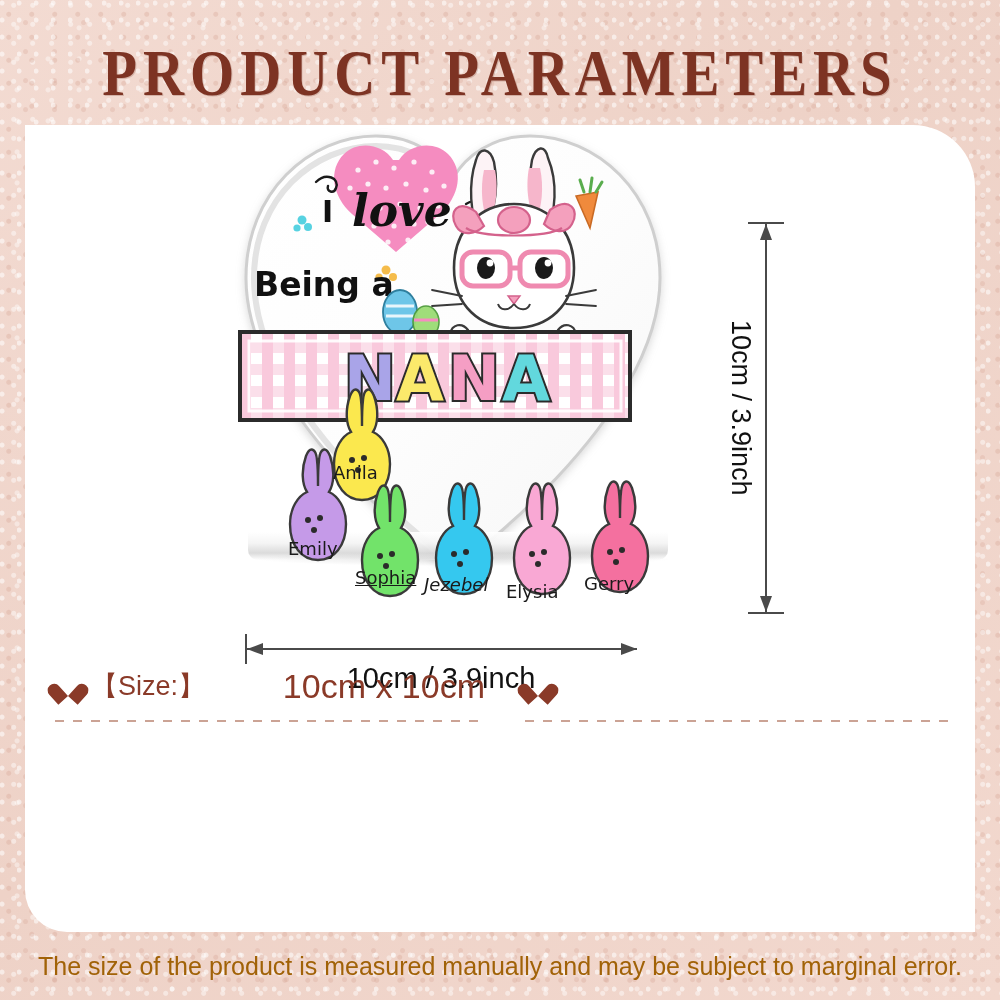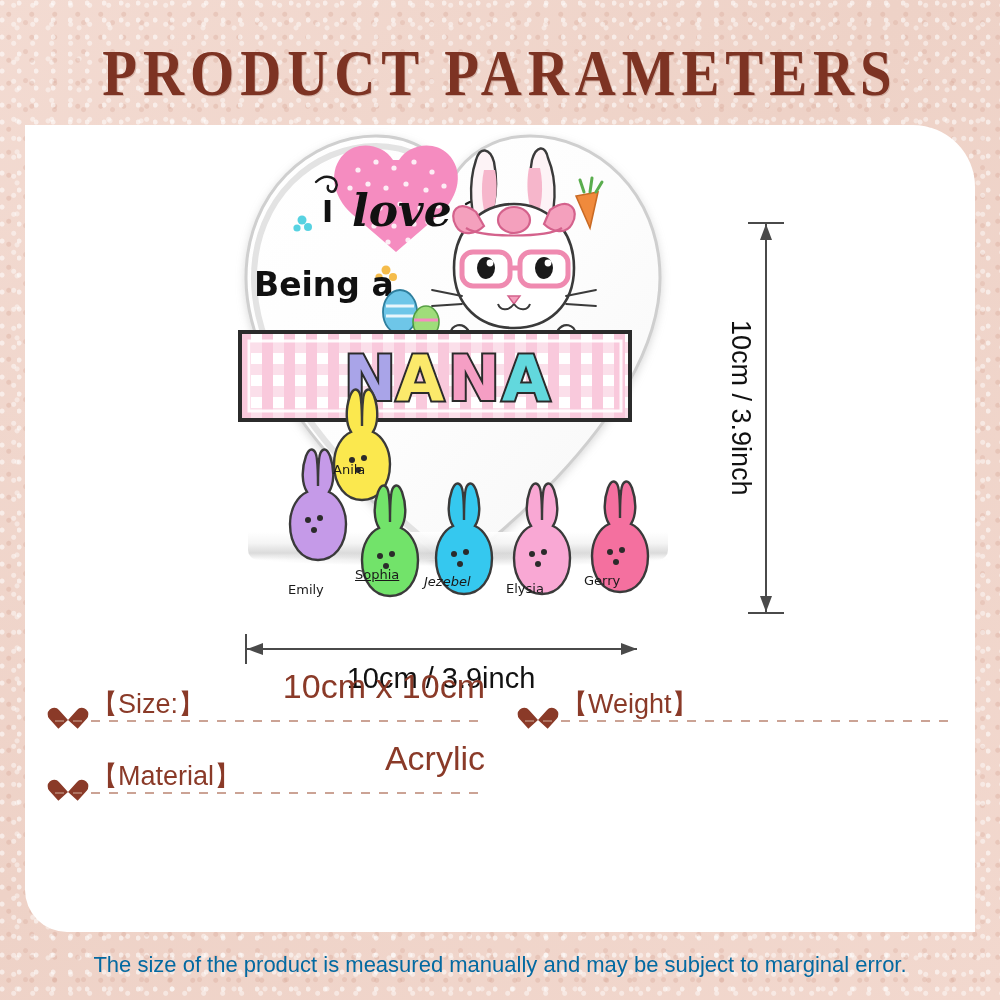--- a/index.html
+++ b/index.html
@@ -78,21 +78,21 @@
     position:absolute;left:245px;top:662px;width:392px;text-align:center;
     font-size:29px;color:#111;
   }
 
   
   .specs{position:absolute;left:55px;top:650px;width:900px;}
   .spec-col{position:absolute;top:0;width:430px;}
   .spec-col.left{left:0;}
   .spec-col.right{left:470px;}
   .spec-row{position:relative;height:72px;}
-  .spec-line{display:flex;align-items:flex-end;height:72px;}
+  .spec-line{display:flex;align-items:center;height:72px;}
   .hrt{
     width:26px;height:24px;margin-right:10px;flex:none;position:relative;
   }
   .hrt:before,.hrt:after{
     content:"";position:absolute;top:2px;width:13px;height:20px;
     background:#8a3a28;border-radius:13px 13px 0 0;
   }
   .hrt:before{left:0;transform:rotate(-42deg);transform-origin:100% 100%;}
   .hrt:after{right:0;transform:rotate(42deg);transform-origin:0 100%;}
   .spec-key{
@@ -104,27 +104,27 @@
   }
   .dash{
     position:absolute;left:0;right:0;bottom:0;height:2px;
     background-image:linear-gradient(90deg,#b98472 0 9px,transparent 9px 18px);
     background-size:18px 2px;background-repeat:repeat-x;opacity:.75;
   }
 
   
   .footer{
     position:absolute;left:0;right:0;top:952px;text-align:center;
-    font-size:22px;color:#0369a1;
+    font-size:25px;color:#a16207;
   }
 
   
   .peep-name{
     position:absolute;font-family:"DejaVu Sans",sans-serif;
-    font-size:13px;color:#1a1a1a;white-space:nowrap;
+    font-size:18px;color:#1a1a1a;white-space:nowrap;
   }
 </style>
 </head>
 <body>
 
 <div class="bg-texture"></div>
 
 <div class="title">PRODUCT  PARAMETERS</div>
 
 <div class="card"></div>
@@ -305,21 +305,21 @@
 
   <g transform="translate(588,478)">
     <use href="#peep" fill="#f4709f" stroke="#3a3a3a" stroke-width="2.4"></use>
     <circle cx="22" cy="74" r="3" fill="#2b2b2b"></circle>
       <circle cx="34" cy="72" r="3" fill="#2b2b2b"></circle>
       <circle cx="28" cy="84" r="3" fill="#2b2b2b"></circle>
   </g>
 </svg>
 
 <div class="peep-name" style="left:333px;top:462px;">Anila</div>
-<div class="peep-name" style="left:288px;top:538px;margin-top:44px;">Emily</div>
+<div class="peep-name" style="left:288px;top:538px;">Emily</div>
 <div class="peep-name" style="left:355px;top:567px;text-decoration:underline;">Sophia</div>
 <div class="peep-name" style="left:424px;top:574px;font-style:italic;">Jezebel</div>
 <div class="peep-name" style="left:506px;top:572px;margin-top:9px;">Elysia</div>
 <div class="peep-name" style="left:584px;top:573px;text-align:center;">Gerry</div>
 
 <div>
   <div class="dim-v-cap" style="top:222px;"></div>
   <div class="dim-v-cap" style="top:612px;"></div>
   <div class="dim-v"></div>
   <svg style="position:absolute;left:758px;top:224px;width:16px;height:18px;">
@@ -347,34 +347,25 @@
 
   <div class="spec-col left">
     <div class="spec-row">
       <div class="spec-line">
         <span class="hrt"></span>
         <span class="spec-key">【Size:】</span>
       </div>
       <div class="spec-val">10cm x 10cm</div>
       <div class="dash"></div>
     </div>
-    <div class="spec-row">
-      <div class="spec-line">
-        <span class="hrt"></span>
-        <span class="spec-key">【Material】</span>
-      </div>
-      <div class="spec-val">Acrylic</div>
-      <div class="dash"></div>
-    </div>
   </div>
 
   <div class="spec-col right">
     <div class="spec-row">
       <div class="spec-line">
         <span class="hrt"></span>
-        <span class="spec-key">【Weight】</span>
       </div>
       <div class="dash"></div>
     </div>
   </div>
 </div>
 
 <div class="footer">The size of the product is measured manually and may be subject to marginal error.</div>
 
 </body></html>

